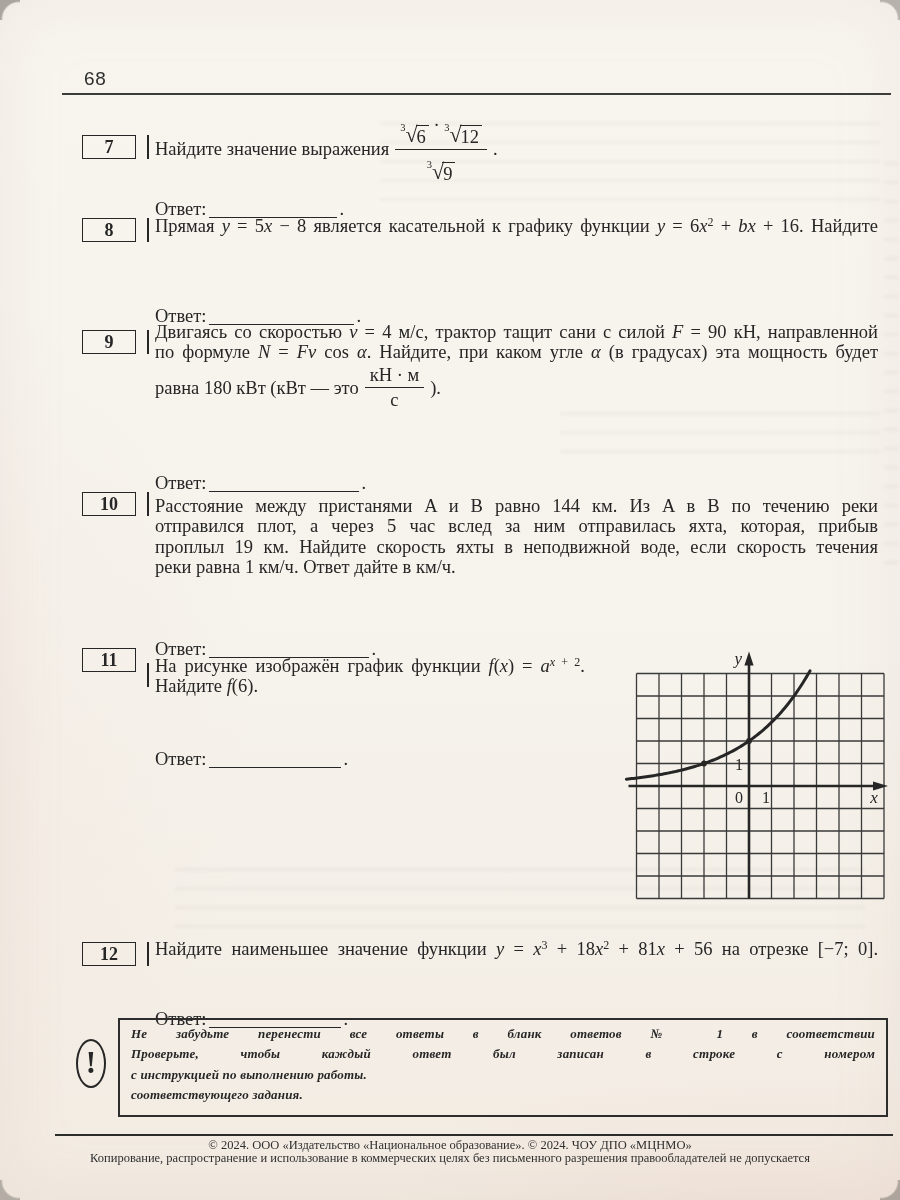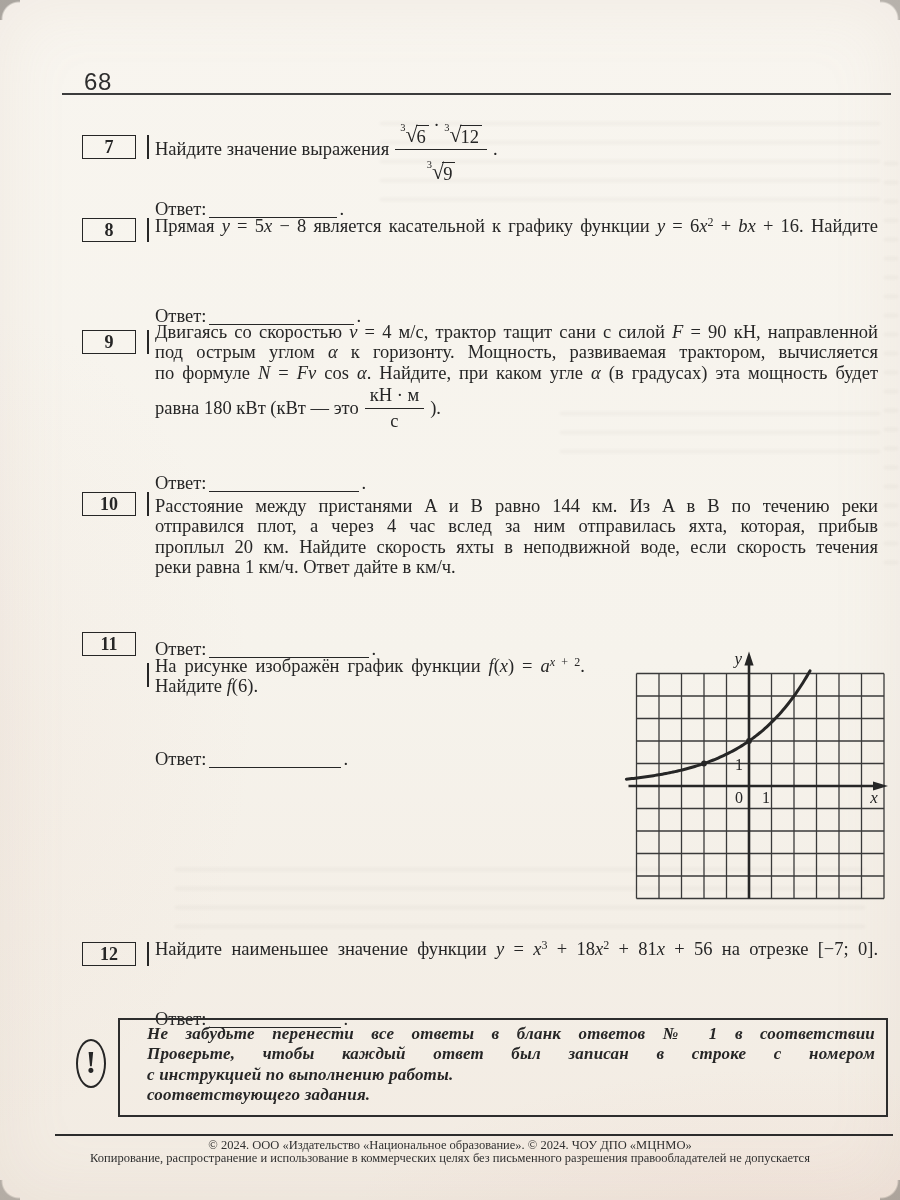--- a/index.html
+++ b/index.html
@@ -12,21 +12,21 @@
       linear-gradient(180deg,#f8f5ef 0%,#f6f3ec 55%,#f2ebe2 100%);
     box-shadow:inset 0 0 70px rgba(190,160,140,.12);}
   .corner{position:absolute;width:20px;height:20px;}
   .c-tl{left:0;top:0;background:radial-gradient(circle 17px at 19px 19px,transparent 16px,rgba(110,106,100,.55) 18px);}
   .c-tr{right:0;top:0;background:radial-gradient(circle 17px at 1px 19px,transparent 16px,rgba(110,106,100,.45) 18px);}
   .c-bl{left:0;bottom:0;background:radial-gradient(circle 17px at 19px 1px,transparent 16px,rgba(110,106,100,.45) 18px);}
   .c-br{right:0;bottom:0;background:radial-gradient(circle 17px at 1px 1px,transparent 16px,rgba(110,106,100,.5) 18px);}
   .bleed{position:absolute;opacity:.05;filter:blur(1.6px);pointer-events:none;
     background:repeating-linear-gradient(180deg,transparent 0 12px,#6e5c52 12px 15px,transparent 15px 19px);}
   .hdr-num{position:absolute;left:84px;top:68px;font-family:"Liberation Sans","DejaVu Sans",sans-serif;
-    font-size:24px;letter-spacing:.6px;color:#2e2e2e;}
+    font-size:19px;letter-spacing:.6px;color:#2e2e2e;}
   .hdr-title{position:absolute;top:70px;right:23px;font-family:"Liberation Sans","DejaVu Sans",sans-serif;
     font-size:15.5px;letter-spacing:1.2px;word-spacing:8px;color:#383838;}
   .hdr-rule{position:absolute;left:62px;top:93px;width:829px;height:2px;background:#3c3c3c;}
   .numbox{position:absolute;left:82px;width:54px;height:24px;border:1.7px solid var(--ink);
     box-sizing:border-box;display:flex;align-items:center;justify-content:center;
     font-weight:bold;font-size:18px;background:transparent;}
   .numdiv{position:absolute;left:147px;width:2px;height:24px;background:var(--ink);}
   .pbody{position:absolute;left:155px;font-size:18.5px;line-height:20.4px;}
   .tline{text-align:left;}
   .tline.just{text-align:justify;text-align-last:justify;}
@@ -41,21 +41,21 @@
     margin:0 6px;line-height:1.12;vertical-align:middle;}
   .frac .num{padding:0 5px 2px;border-bottom:1.8px solid var(--ink);}
   .frac .den{padding:2px 5px 0;}
   .root{display:inline-flex;align-items:flex-start;line-height:1;white-space:nowrap;}
   .root .idx{font-size:10.5px;margin:-2px 0 0 0;}
   .root .sq{font-size:22px;line-height:.85;transform:translateY(1px);}
   .root .rad{border-top:1.8px solid var(--ink);padding:2px 3px 0 1px;margin-left:-2px;}
   .graph{position:absolute;left:614px;top:648px;}
   .notice{position:absolute;left:118px;top:1018px;width:770px;height:99px;
     border:2px solid #2d2d2d;box-sizing:border-box;padding:4px 11px 0 11px;}
-  .notice .tl{font-size:17px;line-height:20.4px;font-weight:bold;font-style:italic;letter-spacing:.2px;margin-left:16px;}
+  .notice .tl{font-size:13px;line-height:20.4px;font-weight:bold;font-style:italic;letter-spacing:.2px;}
   .notice .tl.just{text-align:justify;text-align-last:justify;}
   .notice-icon{position:absolute;left:76px;top:1039px;width:30px;height:49px;border:2.6px solid var(--ink);
     border-radius:50%;box-sizing:border-box;display:flex;align-items:center;justify-content:center;}
   .notice-icon span{font-weight:bold;font-size:31px;line-height:1;transform:translateY(-1px);}
   .f-rule{position:absolute;left:55px;top:1134px;width:838px;height:2.4px;background:#2c2c2c;}
   .f1,.f2{position:absolute;left:0;width:900px;text-align:center;color:#2f2f2f;}
   .f1{top:1138px;font-size:12.5px;}
   .f2{top:1151px;font-size:12.5px;}
 </style>
 </head>
@@ -100,38 +100,37 @@
       <div class="numbox" style="top: 218px;">8</div>
       <div class="numdiv" style="top: 218px;"></div>
       <div class="pbody" style="top: 216px; width: 723px;">
         <div class="tline just">Прямая <i>y</i> = 5<i>x</i> − 8 является касательной к графику функции <i>y</i> = 6<i>x</i><sup>2</sup> + <i>bx</i> + 16. Найдите</div>
       </div>
       <div class="answer" style="top: 270px;"><span>Ответ:</span><span class="aline" style="width: 145px;"></span><span>.</span></div>
       <div class="numbox" style="top: 330px;">9</div>
       <div class="numdiv" style="top: 330px;"></div>
       <div class="pbody" style="top: 322px; width: 723px;">
         <div class="tline just">Двигаясь со скоростью <i>v</i> = 4 м/с, трактор тащит сани с силой <i>F</i> = 90 кН, направленной</div>
-        <div class="tline just">под острым углом <i>α</i> к горизонту. Мощность, развиваемая трактором, вычисляется</div>
         <div class="tline just">по формуле <i>N</i> = <i>Fv</i> cos <i>α</i>. Найдите, при каком угле <i>α</i> (в градусах) эта мощность будет</div>
         <div class="fline" style="height: 50px;">равна 180 кВт (кВт — это<span class="frac">
             <span class="num">кН · м</span>
             <span class="den">с</span>
           </span>).</div>
       </div>
       <div class="answer" style="top: 437px;"><span>Ответ:</span><span class="aline" style="width: 150px;"></span><span>.</span></div>
       <div class="numbox" style="top: 492px;">10</div>
       <div class="numdiv" style="top: 492px;"></div>
       <div class="pbody" style="top: 496px; width: 723px;">
         <div class="tline just">Расстояние между пристанями A и B равно 144 км. Из A в B по течению реки</div>
-        <div class="tline just">отправился плот, а через 4 час вслед за ним отправилась яхта, которая, прибыв</div>
-        <div class="tline just">проплыл 20 км. Найдите скорость яхты в неподвижной воде, если скорость течения</div>
+        <div class="tline just">отправился плот, а через 5 час вслед за ним отправилась яхта, которая, прибыв</div>
+        <div class="tline just">проплыл 19 км. Найдите скорость яхты в неподвижной воде, если скорость течения</div>
         <div class="tline">реки равна 1 км/ч. Ответ дайте в км/ч.</div>
       </div>
       <div class="answer" style="top: 603px;"><span>Ответ:</span><span class="aline" style="width: 160px;"></span><span>.</span></div>
-      <div class="numbox" style="top: 632px;">11</div>
+      <div class="numbox" style="top: 648px;">11</div>
       <div class="numdiv" style="top: 663px;"></div>
       <div class="pbody" style="top: 656px; width: 430px;">
         <div class="tline just">На рисунке изображён график функции <i>f</i>(<i>x</i>) = <i>a</i><sup><i>x</i> + 2</sup>.</div>
         <div class="tline">Найдите <i>f</i>(6).</div>
       </div>
       <div class="answer" style="top: 713px;"><span>Ответ:</span><span class="aline" style="width: 132px;"></span><span>.</span></div>
       <div class="numbox" style="top: 942px;">12</div>
       <div class="numdiv" style="top: 942px;"></div>
       <div class="pbody" style="top: 939px; width: 723px;">
         <div class="tline just">Найдите наименьшее значение функции <i>y</i> = <i>x</i><sup>3</sup> + 18<i>x</i><sup>2</sup> + 81<i>x</i> + 56 на отрезке [−7; 0].</div>

